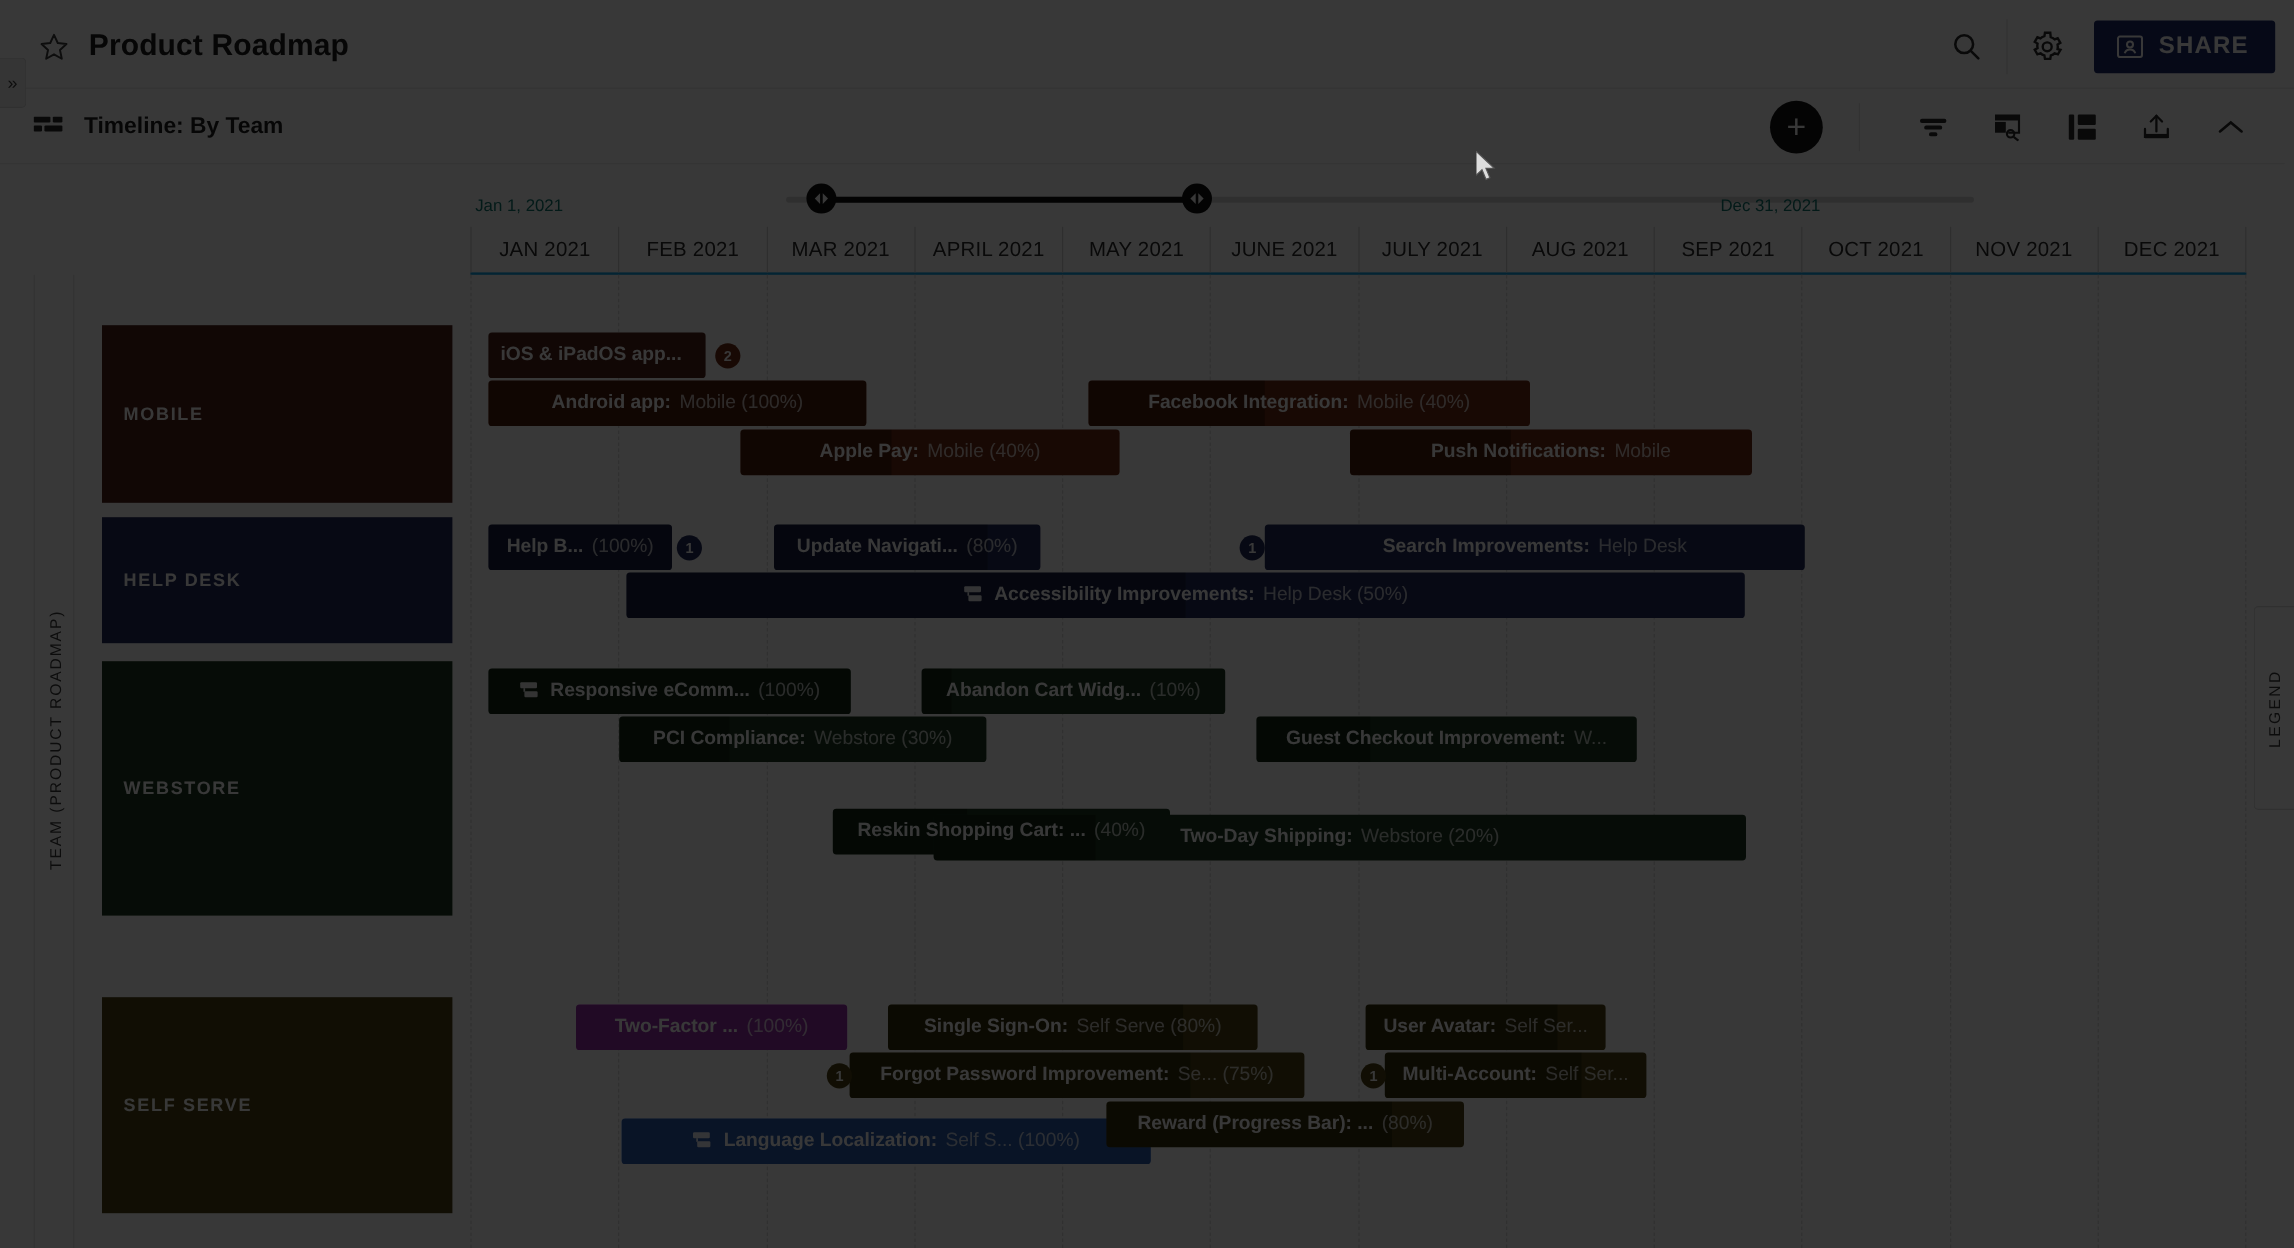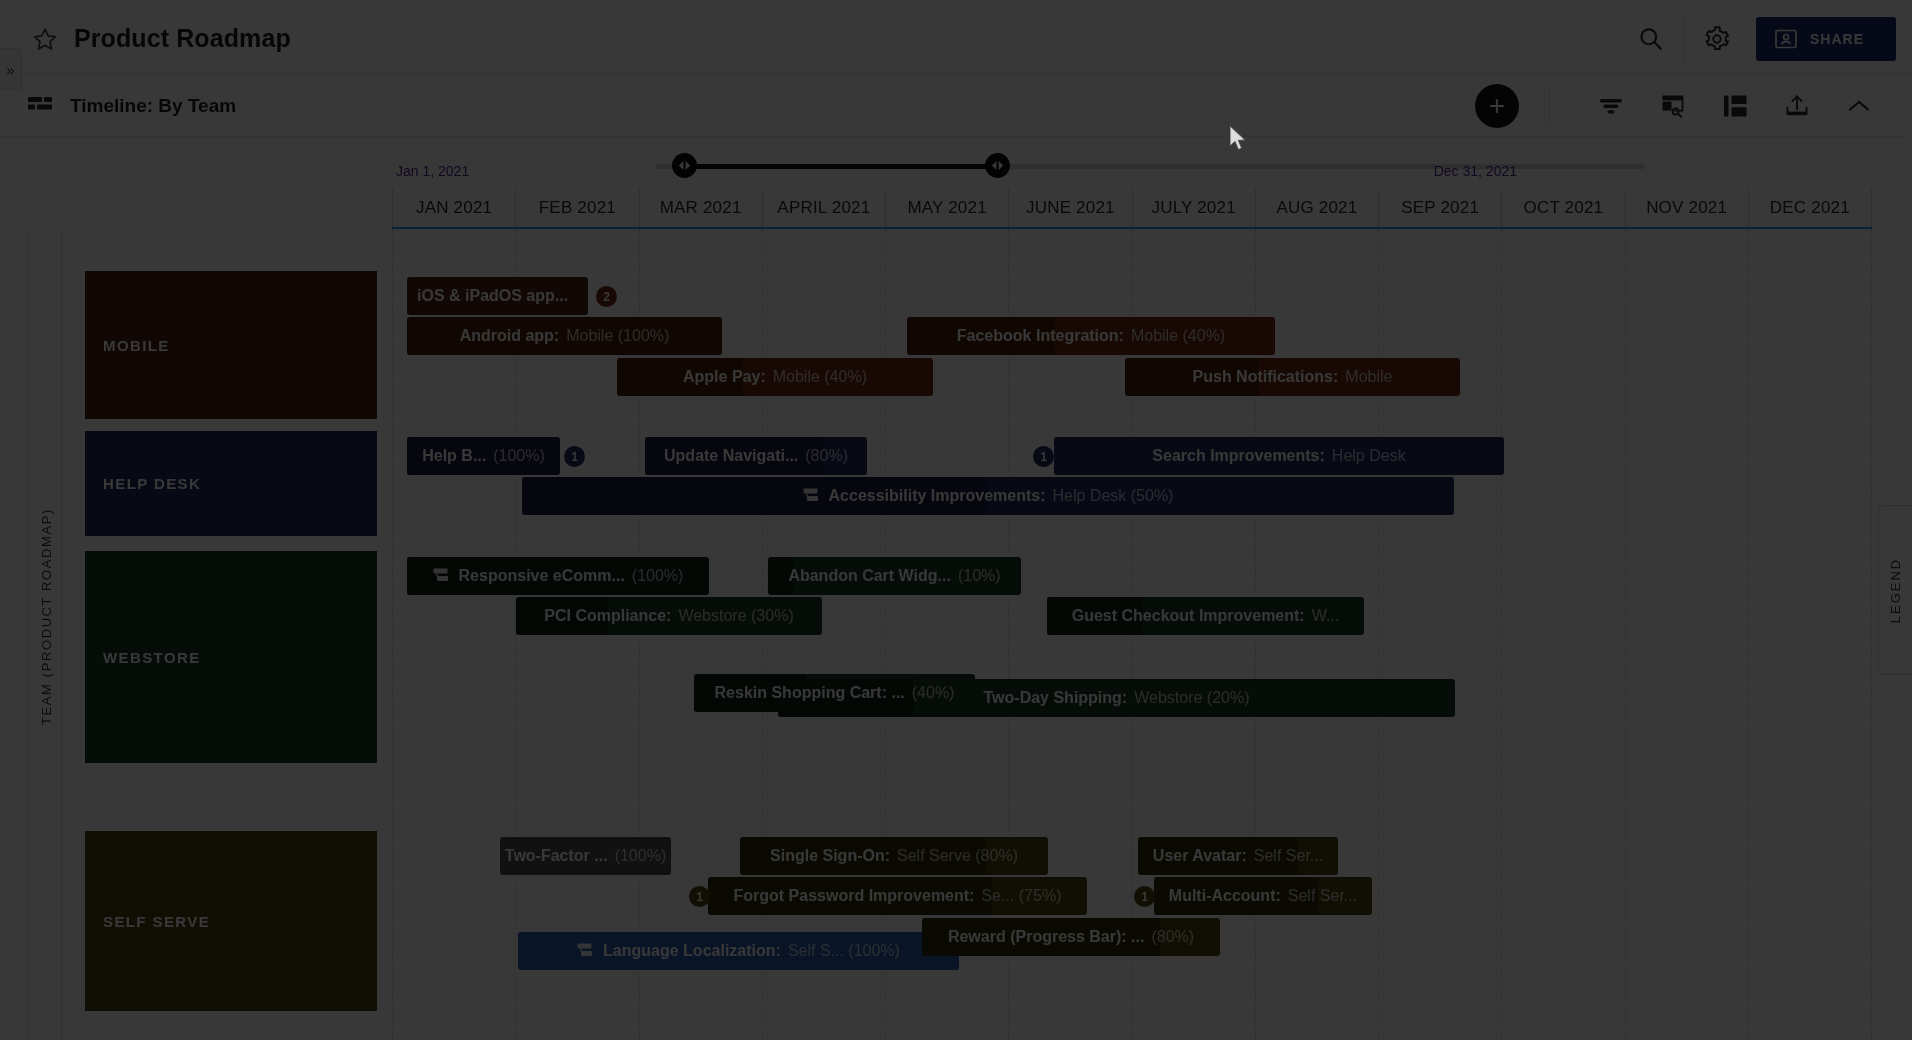--- a/index.html
+++ b/index.html
@@ -36,21 +36,21 @@
   }
   .topbar-right { margin-left: auto; display: flex; align-items: center; height: 100%; }
   .icon-btn { width: 54px; height: 54px; display: flex; align-items: center;
     justify-content: center; cursor: pointer; }
   .vdiv { width: 1px; height: 46px; background: #e2e2e2; margin: 0 6px; }
   .share-btn {
     margin-left: 12px; margin-right: 16px;
     height: 44px; min-width: 140px; background: #1d2c6b; color: #fff;
     border-radius: 3px; display: flex; align-items: center; gap: 12px;
     padding: 0 22px 0 18px; cursor: pointer;
-    font-size: 14px; font-weight: bold; letter-spacing: 1px;
+    font-size: 20px; font-weight: bold; letter-spacing: 1px;
   }
 
   
   .left-tab {
     position: absolute; left: 0; top: 48px; width: 22px; height: 42px;
     background: #f2f2f2; border: 1px solid #dcdcdc; border-left: none;
     border-radius: 0 4px 4px 0;
     display: flex; align-items: center; justify-content: center;
     font-size: 15px; color: #3c3c3c; cursor: pointer; z-index: 30;
   }
@@ -91,21 +91,21 @@
   }
   .slider-handle {
     position: absolute; top: 0; width: 25px; height: 25px; border-radius: 50%;
     background: #111; color: #fff; font-size: 11px; cursor: pointer;
     display: flex; align-items: center; justify-content: center; letter-spacing: -2px;
   }
   .sh-left { left: 17px; }
   .sh-right { left: 330px; }
 
   
-  .date-cap { position: absolute; top: 26px; font-size: 14px; color: #4c1d95; }
+  .date-cap { position: absolute; top: 26px; font-size: 14px; color: #0f766e; }
   .date-left { left: 396px; }
   .date-right { right: 395px; }
 
   
   .months {
     position: absolute; left: 392px; top: 52px; width: 1480px; height: 40px;
     display: flex; border-bottom: 2px solid #0ea5e9;
   }
   .month {
     flex: 1; border-left: 1px solid #d2d2d2;
@@ -467,21 +467,21 @@
               <div class="blabel">
                 <span class="name">Two-Day Shipping:</span>
                 <span class="meta">Webstore (20%)</span>
               </div>
             </div>
           </div>
         </div>
         <div class="group" style="top: 694px; height: 180px; width: 1790px;">
           <div class="group-swatch" style="height: 180px; background: rgb(77, 67, 18);">SELF SERVE</div>
           <div class="lanes" style="height: 180px;">
-            <div class="bar" style="left: 88px; width: 171px; top: 6px; background: #737373; margin-left: 20px;">
+            <div class="bar" style="left: 88px; width: 226px; top: 6px; background: #d946ef;">
               <div class="fill" style="width: 100%;"></div>
               <div class="blabel">
                 <span class="name">Two-Factor ...</span>
                 <span class="meta">(100%)</span>
               </div>
             </div>
             <div class="bar" style="left: 348px; width: 308px; top: 6px; background: rgb(77, 67, 18);">
               <div class="fill" style="width: 80%;"></div>
               <div class="blabel">
                 <span class="name">Single Sign-On:</span>

